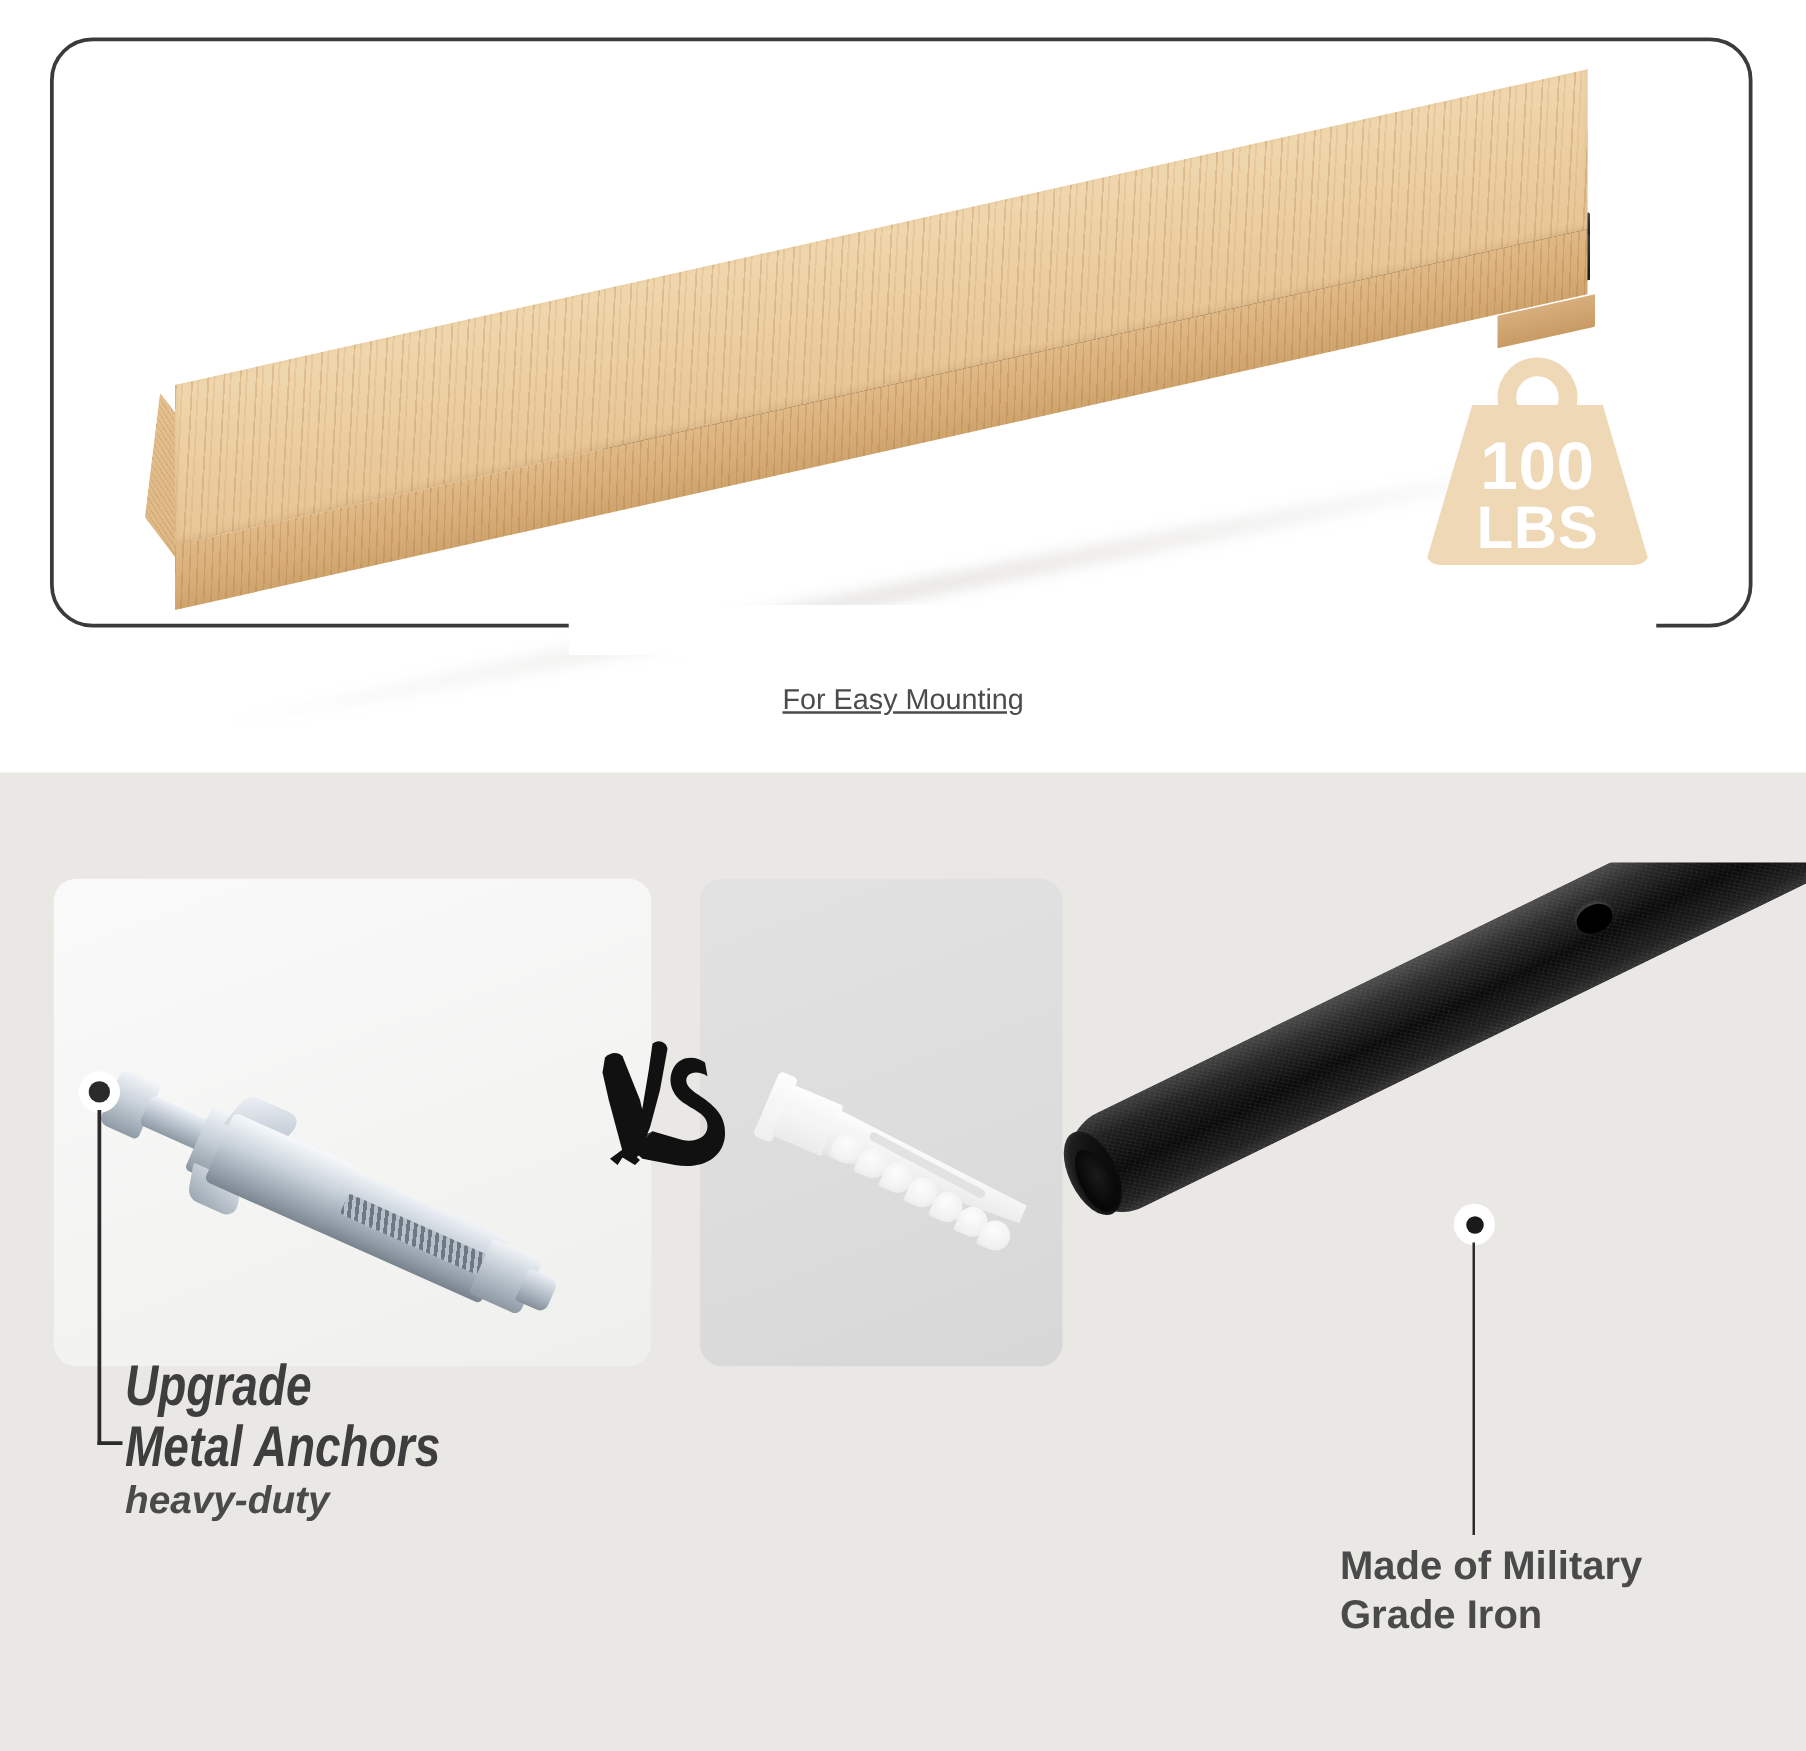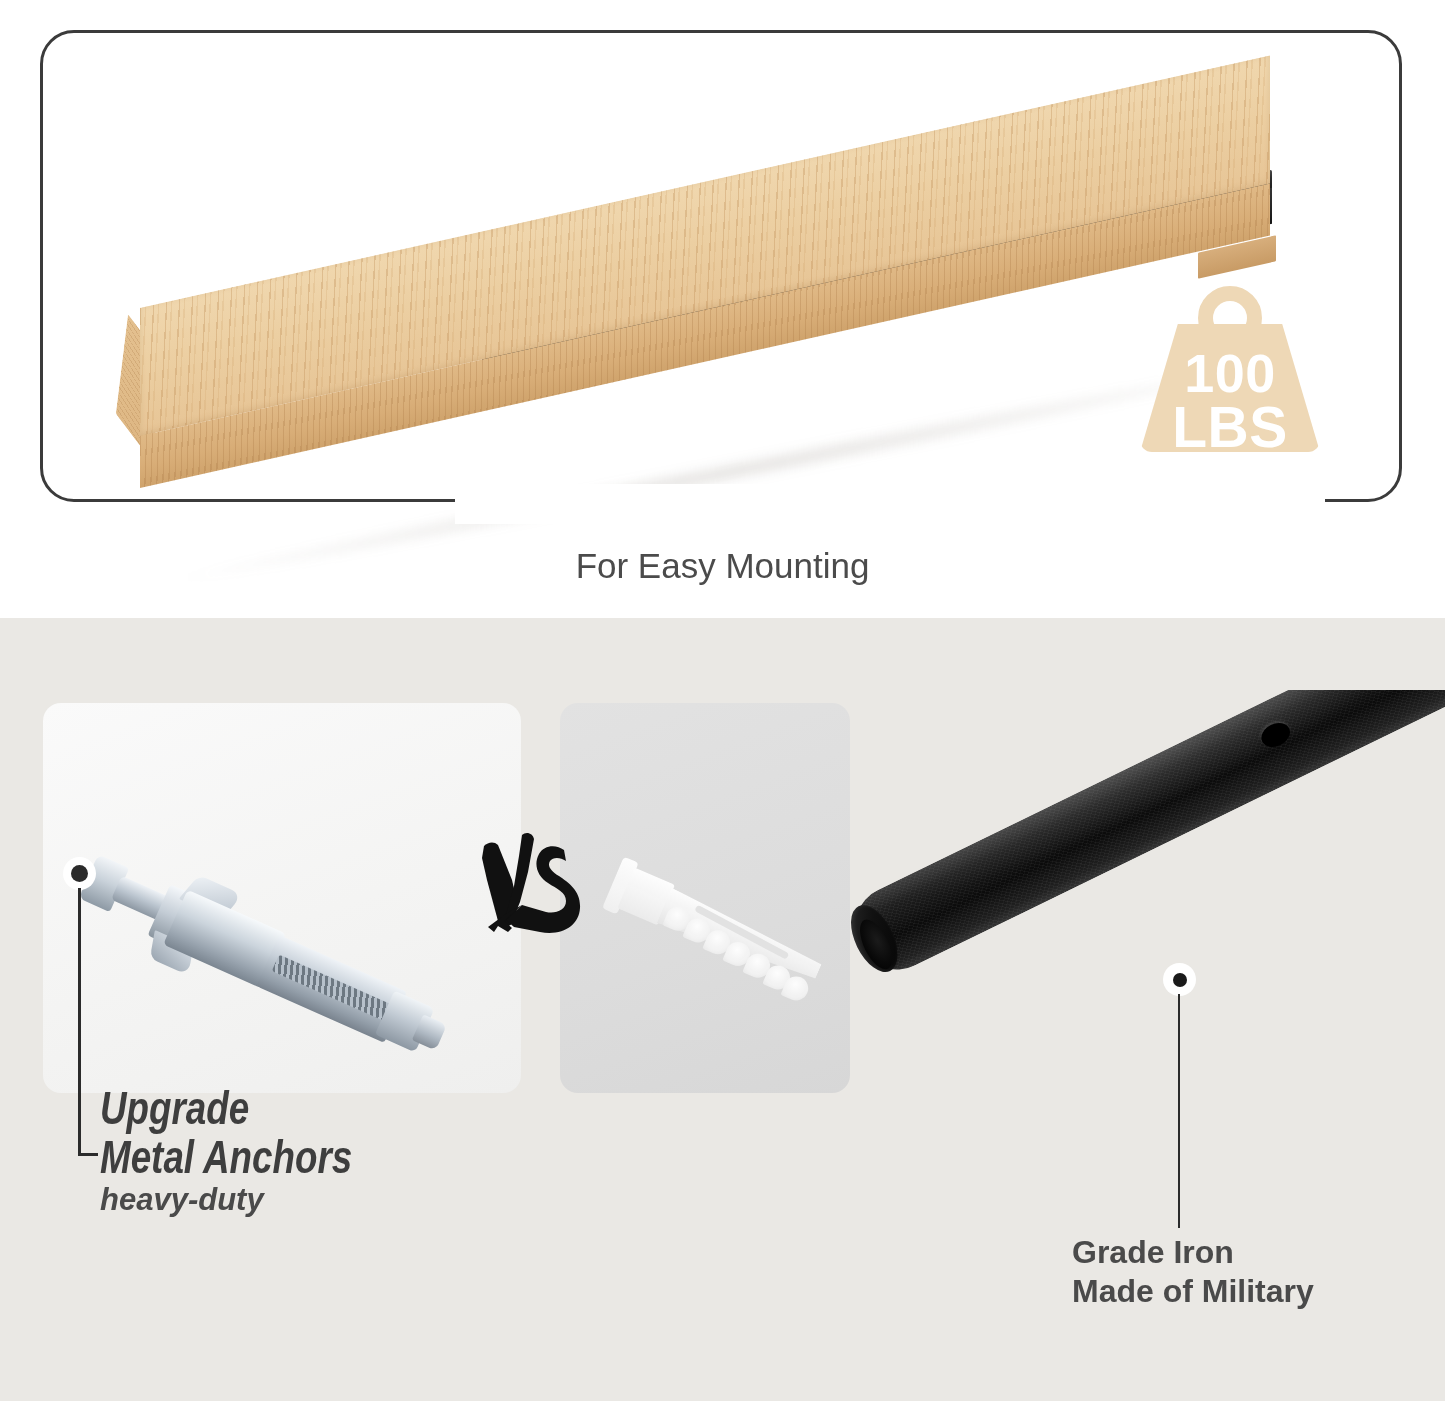--- a/index.html
+++ b/index.html
@@ -176,21 +176,21 @@
     position: absolute;
     left: 0; top: 62px;
     width: 180px;
     text-align: center;
     color: #ffffff;
     font-weight: bold;
     line-height: 0.96;
     letter-spacing: 0.5px;
   }
   #badge-num { display: block; font-size: 54px; }
-  #badge-unit { display: block; font-size: 57px; text-align: center; }
+  #badge-unit { display: block; font-size: 48px; text-align: center; }
 
   
   #headline-row {
     position: absolute;
     left: 0; top: 476px;
     width: 1445px;
     height: 62px;
     display: flex;
     align-items: center;
     justify-content: center;
@@ -210,23 +210,24 @@
     transform: scaleX(0.82);
     transform-origin: center;
     white-space: nowrap;
     letter-spacing: -0.5px;
   }
   #subheadline {
     position: absolute;
     left: 0; top: 546px;
     width: 1445px;
     text-align: center;
-    font-size: 35px;
+    font-size: 23px;
     color: #4b4b4b;
     font-weight: normal;
+    text-decoration: underline;
   }
 
   
   #bottom-section {
     position: absolute;
     left: 0; top: 618px;
     width: 1445px;
     height: 783px;
     background: #eae8e4;
   }
@@ -634,17 +635,17 @@
   <div id="callout-right-ring"></div>
   <div id="callout-right-line"></div>
 
   <div id="upgrade-block">
     <div class="cond-heading">Upgrade</div>
     <div class="cond-heading">Metal Anchors</div>
     <div id="heavy-duty">heavy-duty</div>
   </div>
 
   <div id="iron-block">
+    <div class="iron-line">Made of Military</div>
     <div class="iron-line">Grade Iron</div>
-    <div class="iron-line">Made of Military</div>
   </div>
 
 </div>
 
 </body></html>

